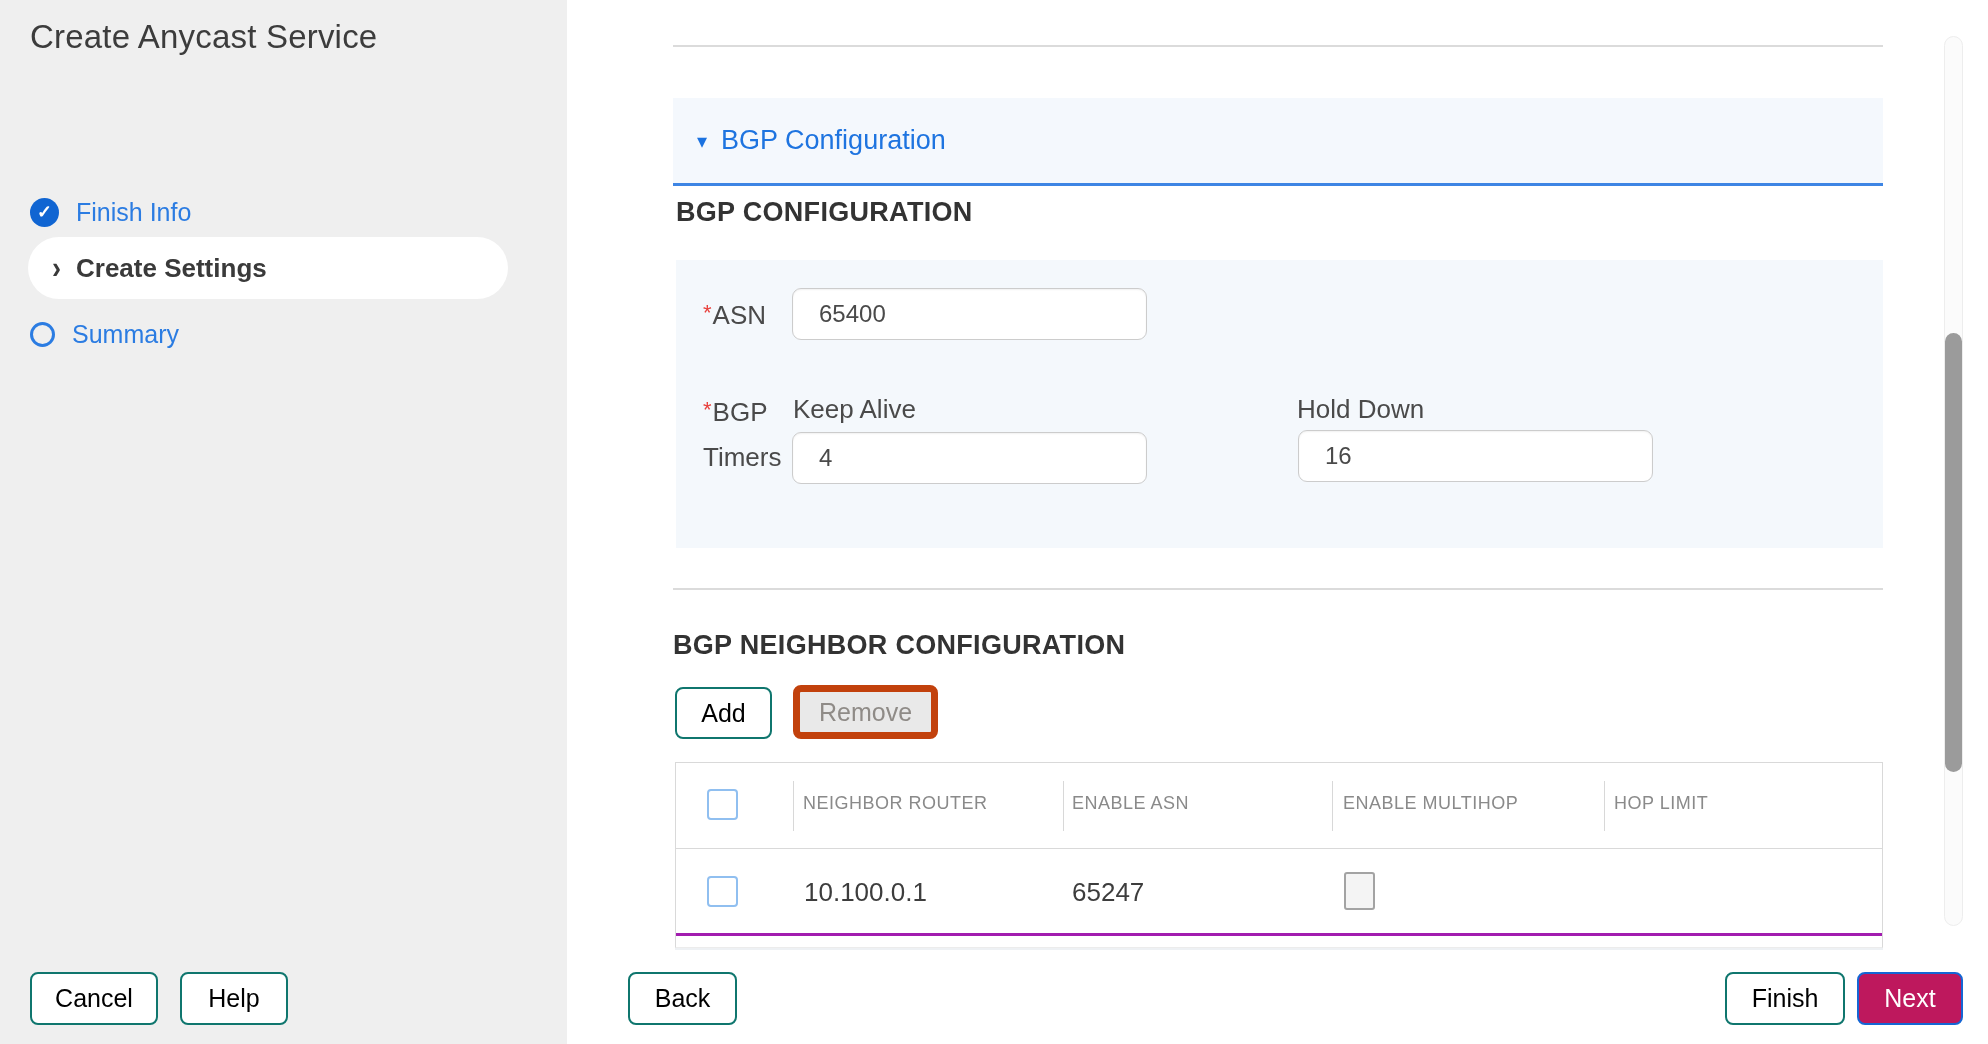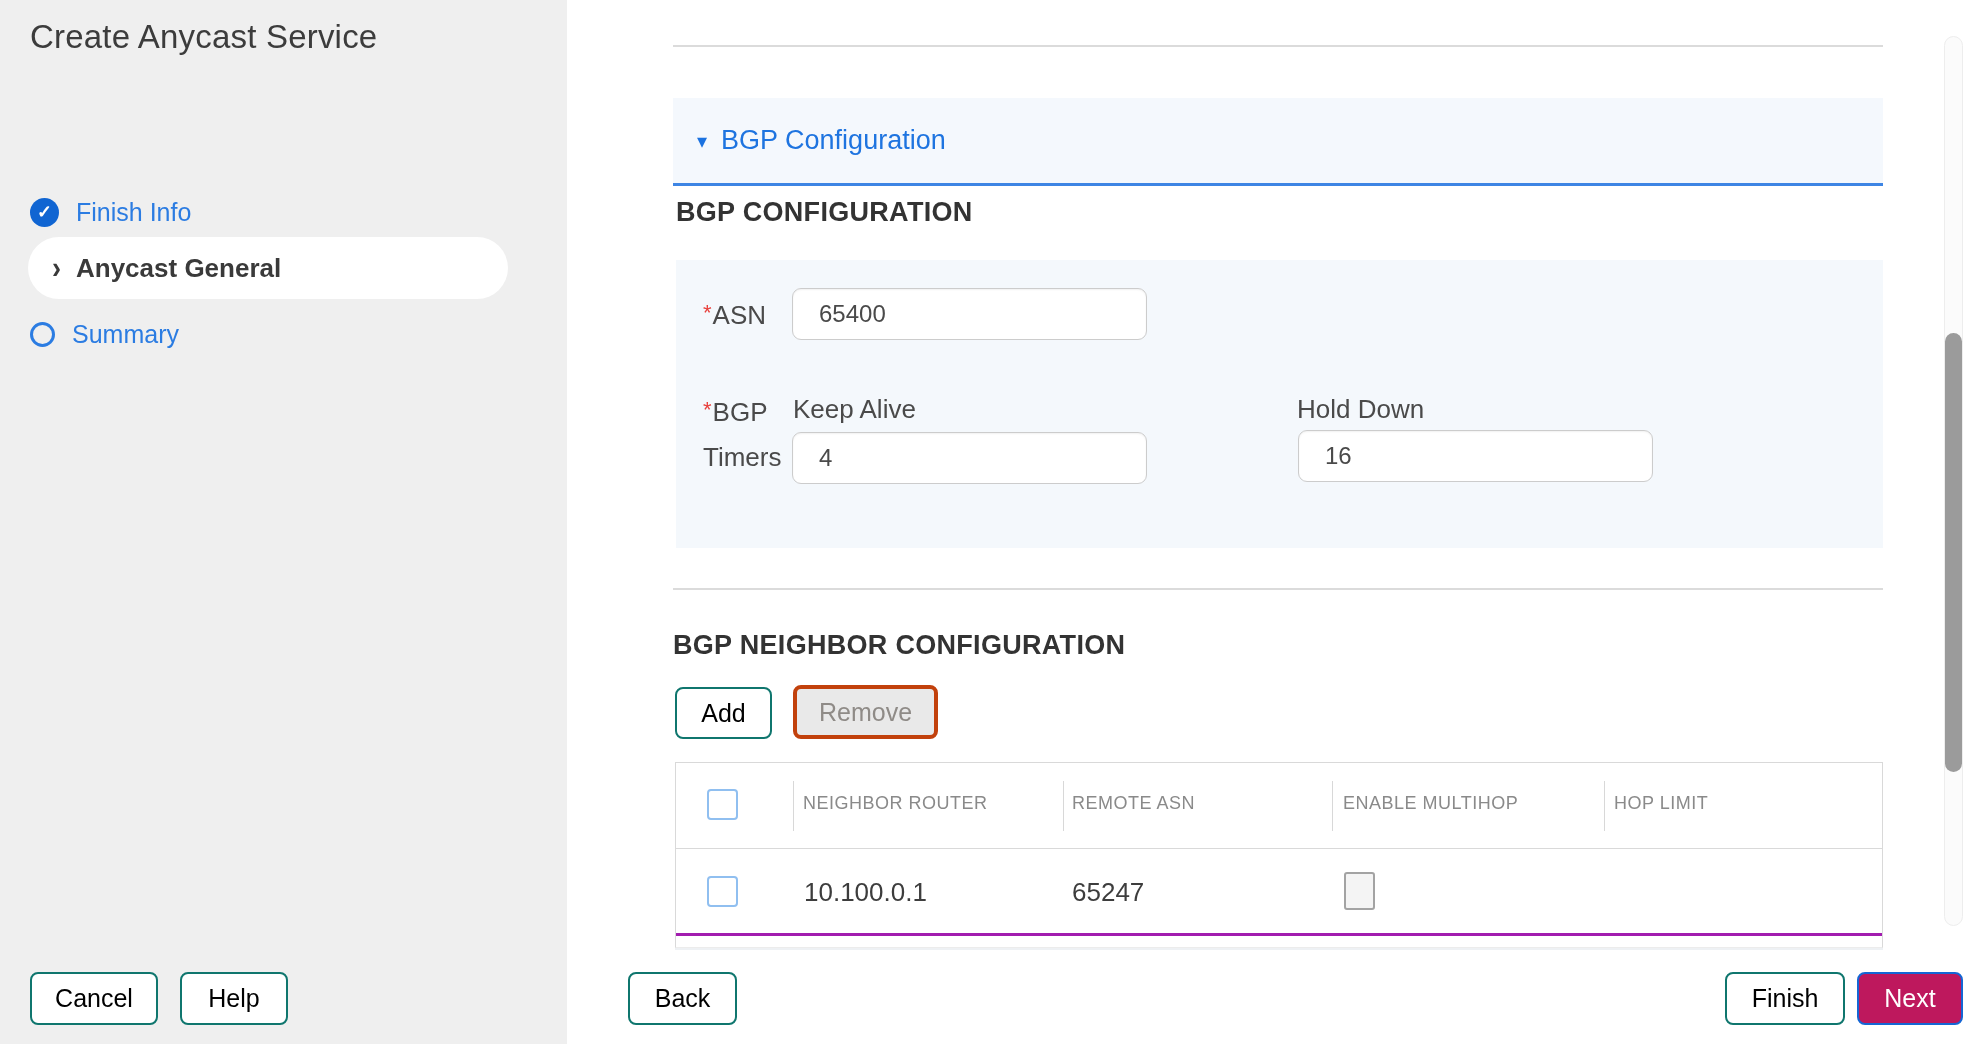--- a/index.html
+++ b/index.html
@@ -49,21 +49,21 @@
   .in-asn { left:792px; top:288px; }
   .in-keepalive { left:792px; top:432px; }
   .in-holddown { left:1298px; top:430px; }
 
   .mid-divider { left:673px; top:588px; width:1210px; height:2px; background:#dbdbdb; }
 
   
   .btn { display:flex; align-items:center; justify-content:center; font-size:25px; border-radius:8px; cursor:pointer; }
   .btn-outline-blue { background:#ffffff; border:2px solid #0f766e; color:#000000; }
   .btn-add { left:675px; top:687px; width:97px; height:52px; }
-  .btn-remove { left:793px; top:685px; width:145px; height:54px; background:#e9e9e9; border:4px solid #c2410c; color:#8f8b87; }
+  .btn-remove { left:793px; top:685px; width:145px; height:54px; background:#e9e9e9; border:7px solid #c2410c; color:#8f8b87; }
 
   
   .table { left:675px; top:762px; width:1208px; height:186px; background:#ffffff;
            border:1px solid #d9d9d9; border-bottom:1px solid #ececec; }
   .thead { position:absolute; left:0; top:0; width:100%; height:86px; border-bottom:1px solid #d9d9d9; }
   .trow  { position:absolute; left:0; top:86px; width:100%; height:87px; border-bottom:3px solid #a21caf; }
   .th-label { position:absolute; top:30px; font-size:18px; color:#8a8a8a; letter-spacing:0.5px; }
   .col-sep { position:absolute; top:18px; width:1px; height:50px; background:#d8d8d8; }
   .cell-text { position:absolute; top:28px; font-size:26px; color:#3d3d3d; }
   .cb { position:absolute; width:31px; height:31px; border-radius:4px; background:#ffffff; border:2px solid #90bff0; cursor:pointer; }
@@ -92,21 +92,21 @@
 <div class="abs sidebar">
   <div class="abs wizard-title">Create Anycast Service</div>
 
   <div class="abs step step-general">
     <span class="check-circle">✓</span>
     <span class="step-label-link">Finish Info</span>
   </div>
 
   <div class="abs step-pill">
     <span class="chevron">›</span>
-    <span class="pill-label">Anycast General</span>
+    <span class="pill-label">Create Settings</span>
   </div>
 
   <div class="abs step step-summary">
     <span class="ring-circle"></span>
     <span class="step-label-link">Summary</span>
   </div>
 </div>
 
 <div class="abs top-divider"></div>
 
@@ -137,21 +137,21 @@
 
 <div class="abs btn btn-outline-blue btn-add">Add</div>
 <div class="abs btn btn-remove">Remove</div>
 
 <div class="abs table">
   <div class="thead">
     <div class="cb cb-head"></div>
     <div class="col-sep" style="left:117px;"></div>
     <div class="th-label" style="left:127px;">NEIGHBOR ROUTER</div>
     <div class="col-sep" style="left:387px;"></div>
-    <div class="th-label" style="left:396px;">REMOTE ASN</div>
+    <div class="th-label" style="left:396px;">ENABLE ASN</div>
     <div class="col-sep" style="left:656px;"></div>
     <div class="th-label" style="left:667px;">ENABLE MULTIHOP</div>
     <div class="col-sep" style="left:928px;"></div>
     <div class="th-label" style="left:938px;">HOP LIMIT</div>
   </div>
   <div class="trow">
     <div class="cb cb-row"></div>
     <div class="cell-text" style="left:128px;">10.100.0.1</div>
     <div class="cell-text" style="left:396px;">65247</div>
     <div class="cb-multihop"></div>

